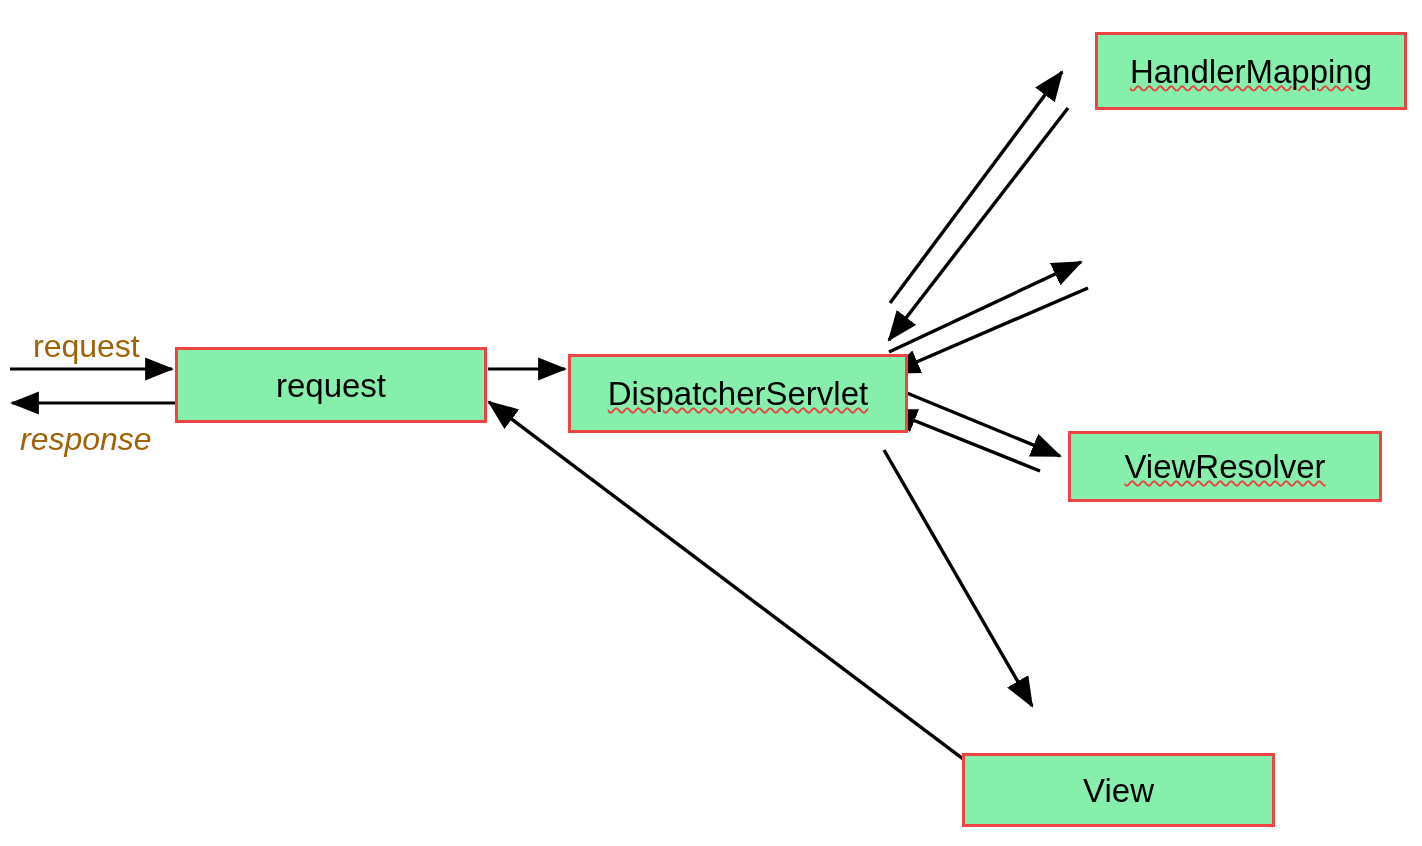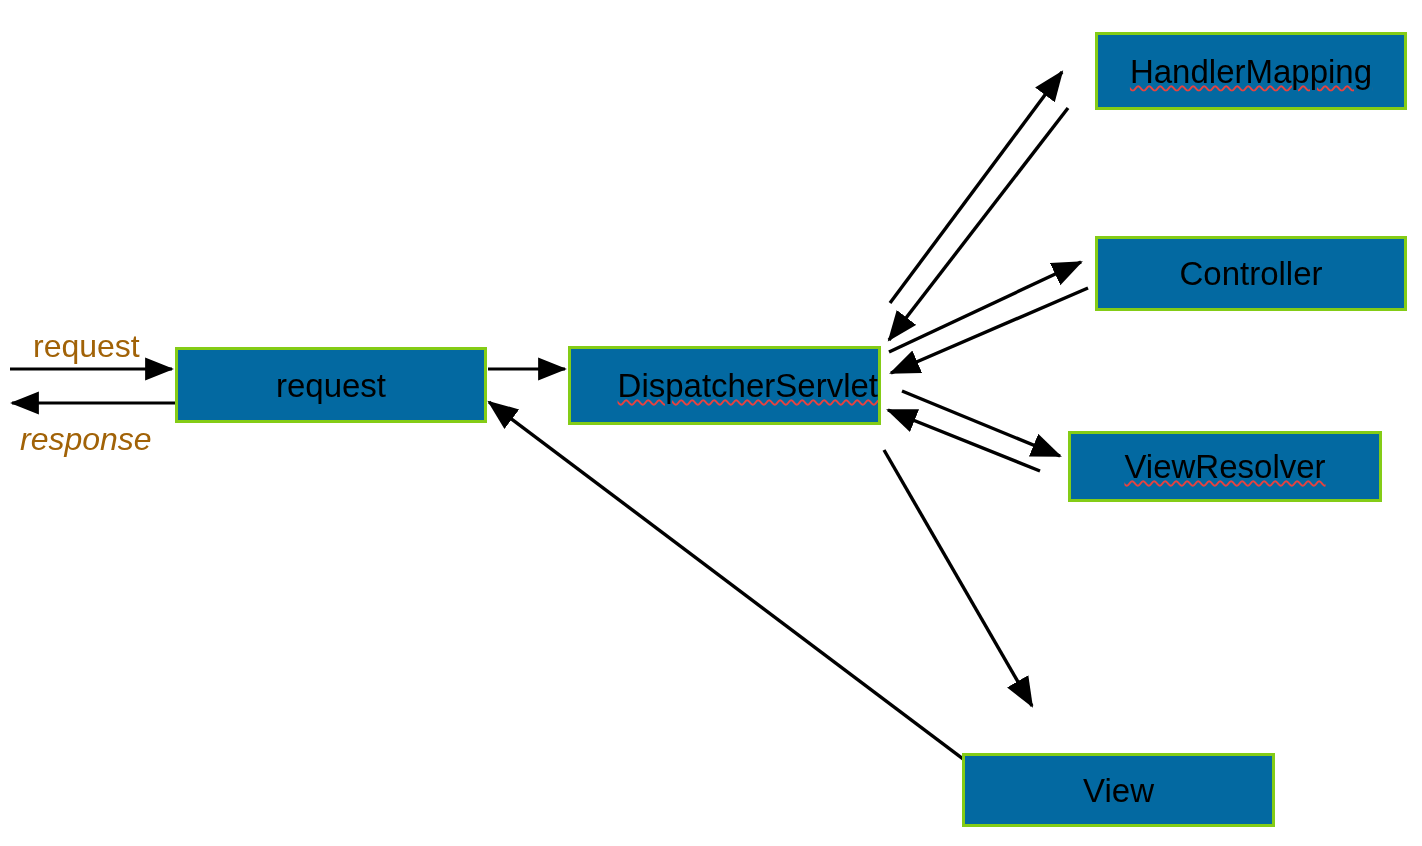--- a/index.html
+++ b/index.html
@@ -20,22 +20,22 @@
   #diagram-svg {
     position: absolute;
     left: 0;
     top: 0;
     width: 1422px;
     height: 846px;
   }
   .node-box {
     position: absolute;
     box-sizing: border-box;
-    border: 3px solid #84cc16;
-    background: #0369a1;
+    border: 3px solid #ef4444;
+    background: #86efac;
     display: flex;
     align-items: center;
     justify-content: center;
   }
   .node-label {
     font-family: "Liberation Sans", sans-serif;
     font-size: 33px;
     line-height: 1;
     color: #000000;
     white-space: nowrap;
@@ -88,31 +88,28 @@
 
     <line x1="884" y1="450" x2="1032" y2="706" stroke="#000000" stroke-width="3.4" marker-end="url(#ah)"></line>
 
     <line x1="999" y1="786" x2="489" y2="402" stroke="#000000" stroke-width="3.4" marker-end="url(#ah)"></line>
   </svg>
 
   <div class="node-box" style="left:175px; top:347px; width:312px; height:76px;">
     <span class="node-label">request</span>
   </div>
 
-  <div class="node-box" style="left:568px; top:346px; width:313px; height:79px;justify-content:flex-end;">
+  <div class="node-box" style="left:568px; top:354px; width:340px; height:79px;">
     <span class="node-label misspelled">DispatcherServlet</span>
   </div>
 
   <div class="node-box" style="left:1095px; top:32px; width:312px; height:78px;">
     <span class="node-label misspelled">HandlerMapping</span>
   </div>
 
-  <div class="node-box" style="left:1095px; top:236px; width:312px; height:75px;">
-    <span class="node-label">Controller</span>
-  </div>
 
   <div class="node-box" style="left:1068px; top:431px; width:314px; height:71px;">
     <span class="node-label misspelled">ViewResolver</span>
   </div>
 
   <div class="node-box" style="left:962px; top:753px; width:313px; height:74px;">
     <span class="node-label">View</span>
   </div>
 
   <div class="edge-label" style="left:33px; top:330px;">request</div>

